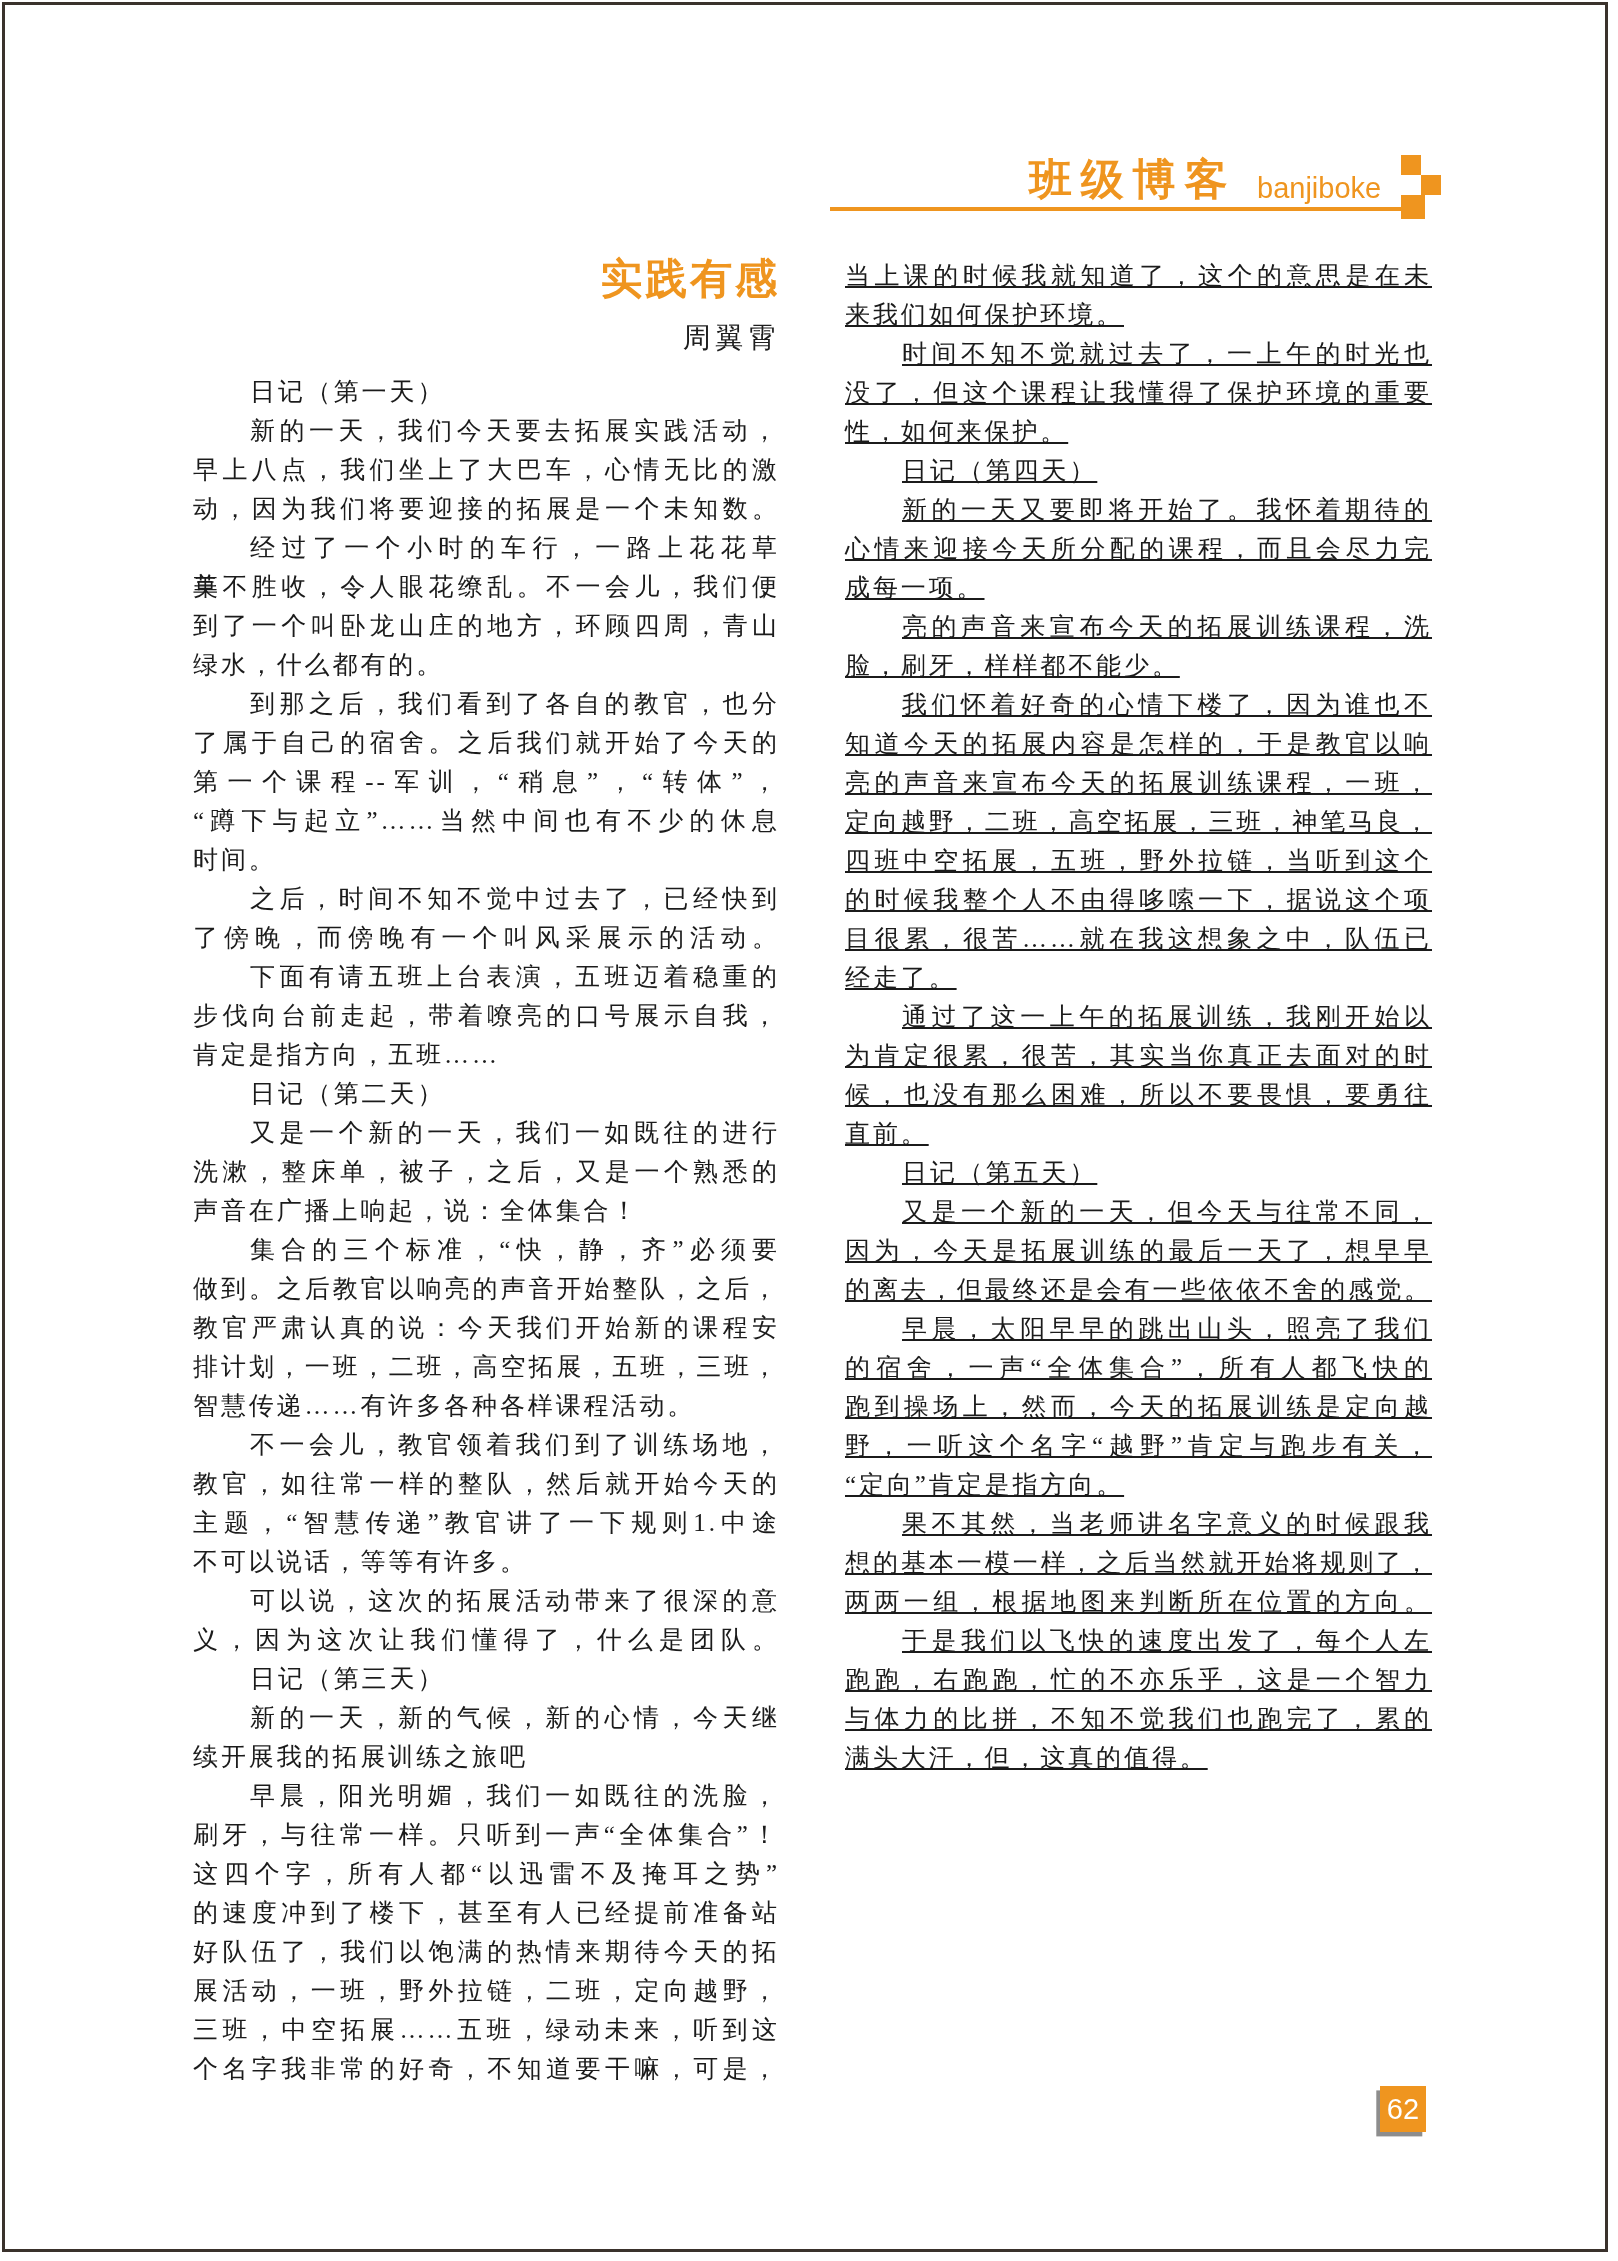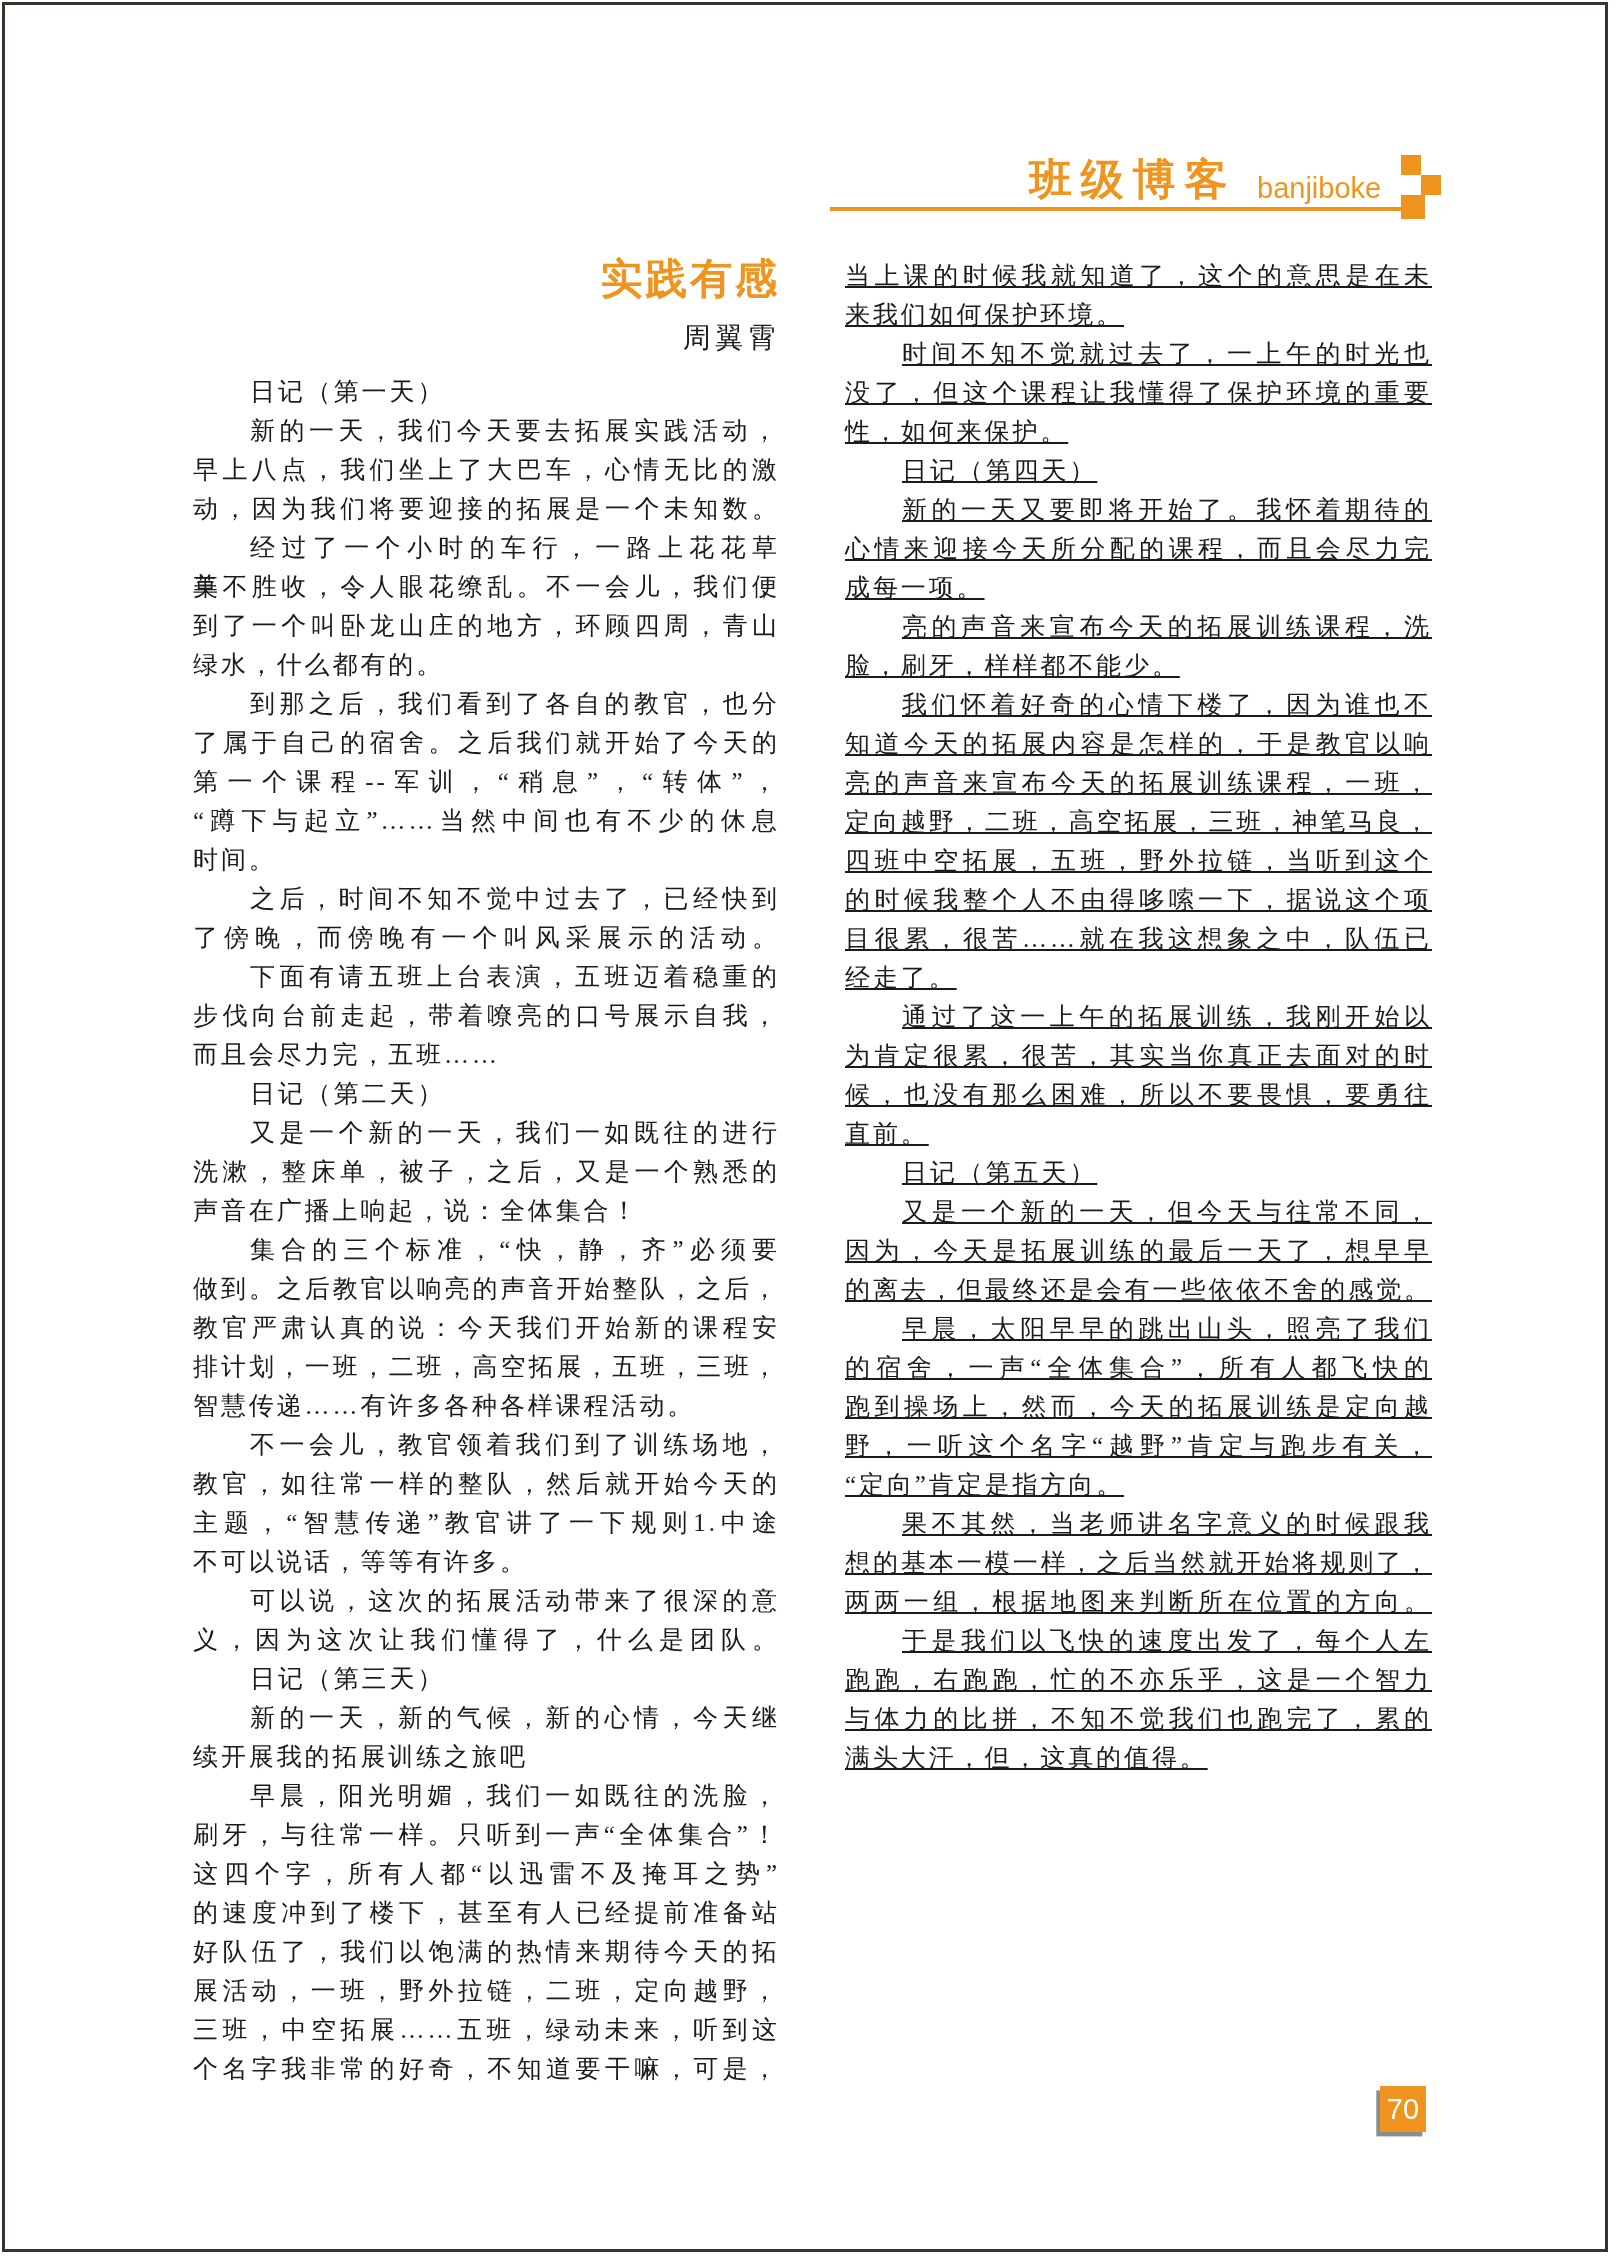--- a/index.html
+++ b/index.html
@@ -80,21 +80,21 @@
     <div class="line">绿水，什么都有的。</div>
     <div class="line ind fill">到那之后，我们看到了各自的教官，也分</div>
     <div class="line fill">了属于自己的宿舍。之后我们就开始了今天的</div>
     <div class="line fill">第一个课程--军训，“稍息”，“转体”，</div>
     <div class="line fill">“蹲下与起立”……当然中间也有不少的休息</div>
     <div class="line">时间。</div>
     <div class="line ind fill">之后，时间不知不觉中过去了，已经快到</div>
     <div class="line fill">了傍晚，而傍晚有一个叫风采展示的活动。</div>
     <div class="line ind fill">下面有请五班上台表演，五班迈着稳重的</div>
     <div class="line fill">步伐向台前走起，带着嘹亮的口号展示自我，</div>
-    <div class="line">而且会尽力完，五班……</div>
+    <div class="line">肯定是指方向，五班……</div>
     <div class="line ind">日记（第二天）</div>
     <div class="line ind fill">又是一个新的一天，我们一如既往的进行</div>
     <div class="line fill">洗漱，整床单，被子，之后，又是一个熟悉的</div>
     <div class="line">声音在广播上响起，说：全体集合！</div>
     <div class="line ind fill">集合的三个标准，“快，静，齐”必须要</div>
     <div class="line fill">做到。之后教官以响亮的声音开始整队，之后，</div>
     <div class="line fill">教官严肃认真的说：今天我们开始新的课程安</div>
     <div class="line fill">排计划，一班，二班，高空拓展，五班，三班，</div>
     <div class="line">智慧传递……有许多各种各样课程活动。</div>
     <div class="line ind fill">不一会儿，教官领着我们到了训练场地，</div>
@@ -150,14 +150,14 @@
     <div class="line">“定向”肯定是指方向。</div>
     <div class="line ind fill">果不其然，当老师讲名字意义的时候跟我</div>
     <div class="line fill">想的基本一模一样，之后当然就开始将规则了，</div>
     <div class="line fill">两两一组，根据地图来判断所在位置的方向。</div>
     <div class="line ind fill">于是我们以飞快的速度出发了，每个人左</div>
     <div class="line fill">跑跑，右跑跑，忙的不亦乐乎，这是一个智力</div>
     <div class="line fill">与体力的比拼，不知不觉我们也跑完了，累的</div>
     <div class="line">满头大汗，但，这真的值得。</div>
   </div>
 
-<div class="page-badge">70</div>
+<div class="page-badge">62</div>
 
 
 </body></html>

